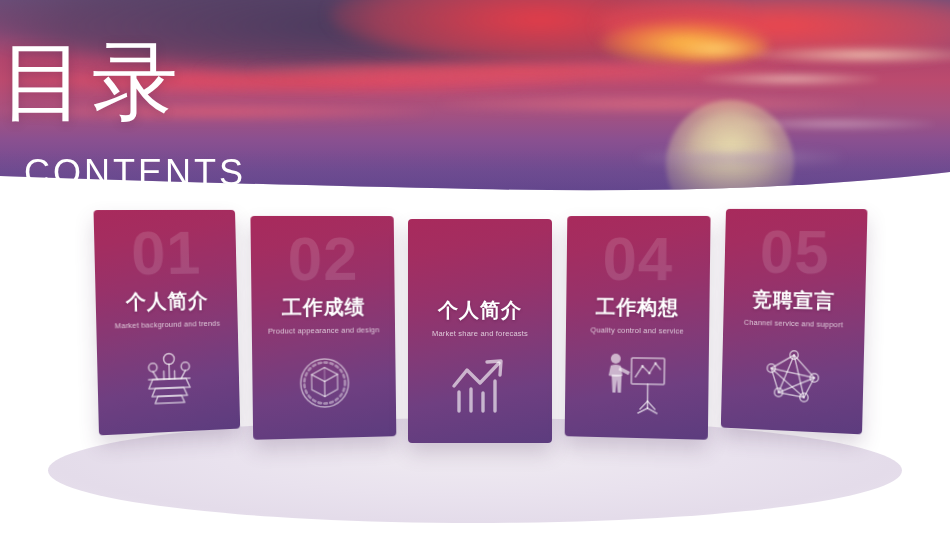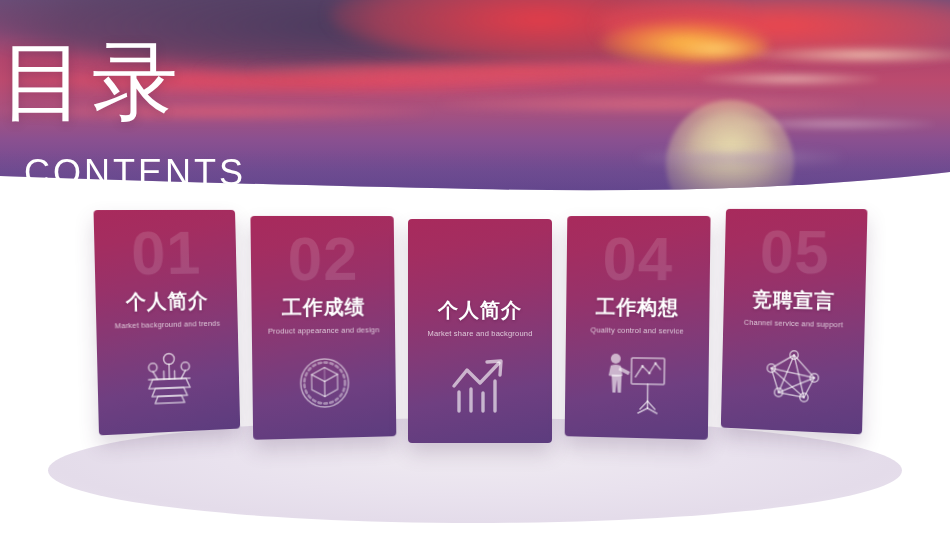--- a/index.html
+++ b/index.html
@@ -310,21 +310,21 @@
             <path d="M28 26.5 L28 41.5"></path>
             <path d="M28 12.5 L28 26.5" opacity=".45"></path>
           </svg>
         </div>
       </div>
     </div>
 
     <div class="card card-3">
       <div class="card-inner">
         <div class="card-title">个人简介</div>
-        <div class="card-desc">Market share and background</div>
+        <div class="card-desc">Market share and forecasts</div>
         <div class="card-icon">
           <svg width="62" height="60" viewBox="0 0 62 60" fill="none" stroke="rgba(255,255,255,.62)" stroke-width="3.4" stroke-linecap="round" stroke-linejoin="round">
             <path d="M5 30 L18 14 L31 27 L50 7"></path>
             <path d="M38 6 L52 5 L51 19" stroke-width="3.4"></path>
             <path d="M10 36 L10 55"></path>
             <path d="M22 33 L22 55"></path>
             <path d="M34 37 L34 55"></path>
             <path d="M46 25 L46 55"></path>
           </svg>
         </div>

